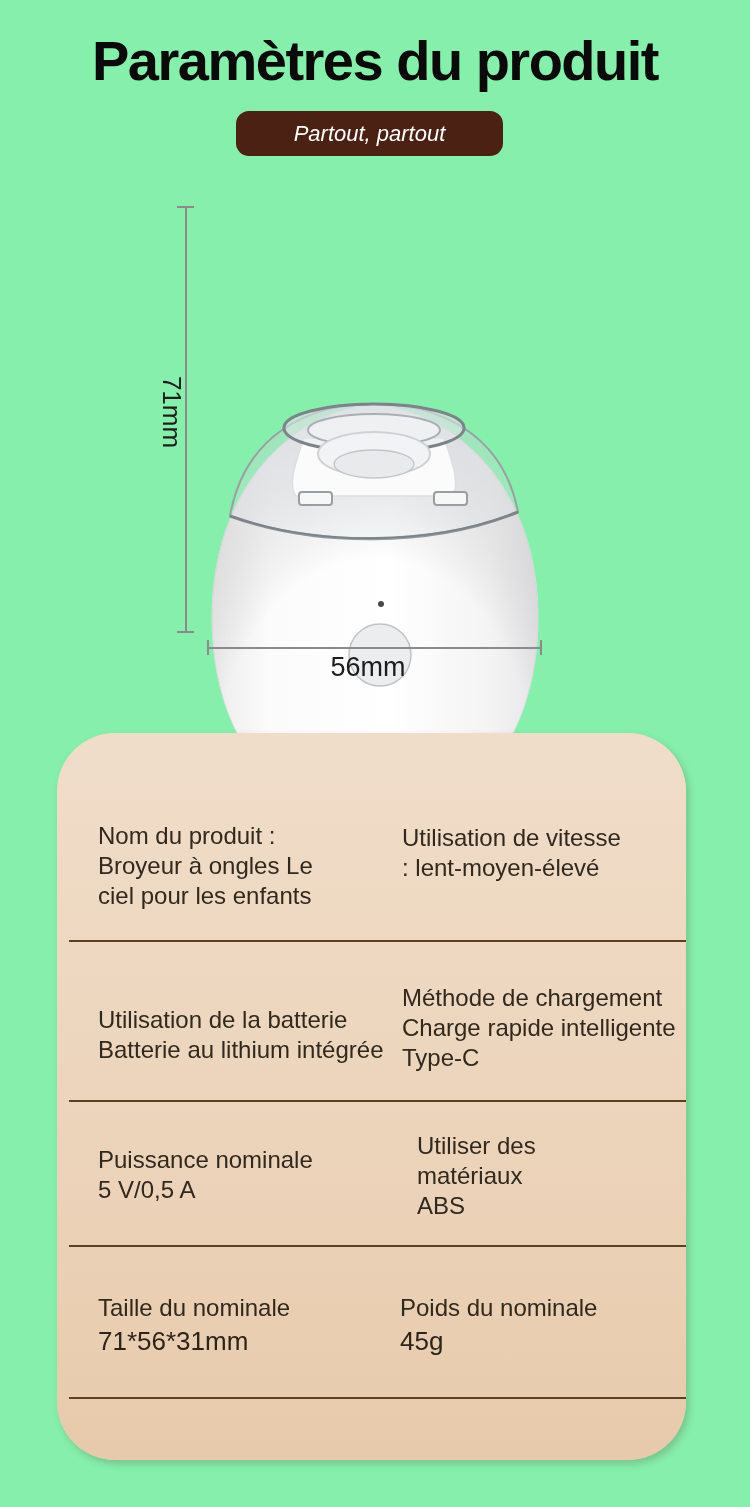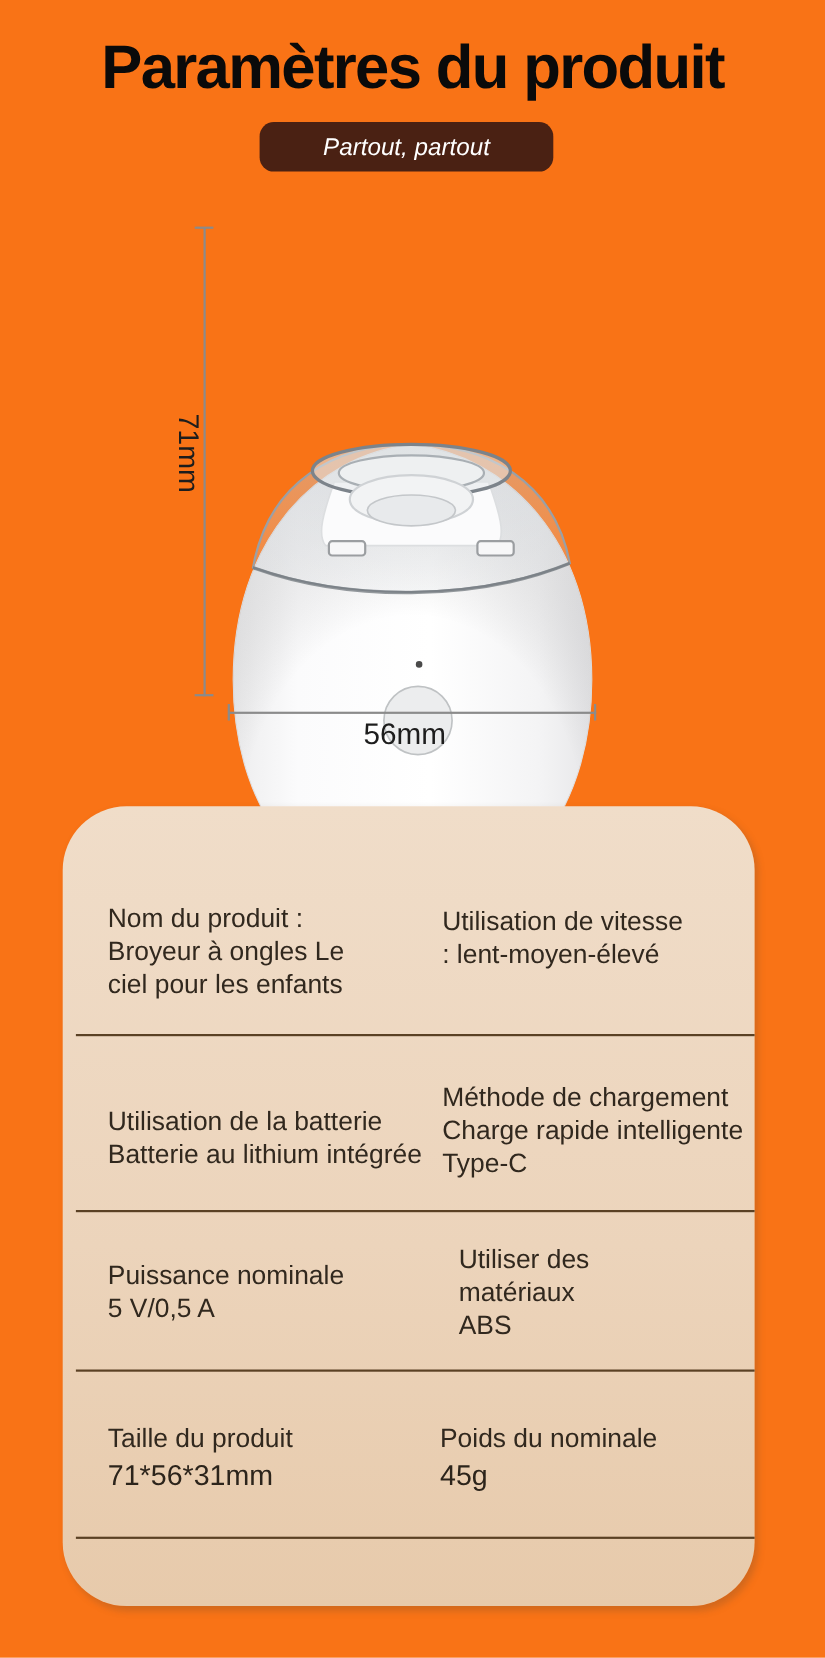--- a/index.html
+++ b/index.html
@@ -1,17 +1,17 @@
 <!DOCTYPE html>
 <html style="--title: #0a0a0a; --badge-bg: #4a2113; --badge-text: #ffffff; --panel-top: #f0ddc9; --panel-bottom: #e7caab; --divider: #5a4124; --dimension-line: #8b8b8b; --text: #31281e;"><head>
 <meta charset="utf-8">
 <style>
   html,body{margin:0;padding:0;}
   body{background:#ffffff;font-family:"Liberation Sans","DejaVu Sans",sans-serif;}
-  .page{position:relative;width:750px;height:1507px;background:#f97316;overflow:hidden;margin:0 auto;}
+  .page{position:relative;width:750px;height:1507px;background:#86efac;overflow:hidden;margin:0 auto;}
 
   
   .title{position:absolute;top:28px;left:0;width:750px;text-align:center;
          font-size:56px;font-weight:700;letter-spacing:-1.5px;color:var(--title,#0a0a0a);margin:0;}
   .badge{position:absolute;left:236px;top:111px;width:267px;height:45px;border-radius:13px;
          background:var(--badge-bg,#4a2113);color:var(--badge-text,#fff);
          display:flex;align-items:center;justify-content:center;font-size:22px;font-style:italic;}
 
   
   .figure{position:absolute;left:0;top:195px;width:750px;height:500px;}
@@ -113,20 +113,20 @@
 Type-C</div>
     <div class="divider" style="top:367px;"></div>
 
     <div class="cell" style="left:41px;top:412px;">Puissance nominale
 5 V/0,5 A</div>
     <div class="cell" style="left:360px;top:398px;">Utiliser des
 matériaux
 ABS</div>
     <div class="divider" style="top:512px;"></div>
 
-    <div class="cell" style="left:41px;top:560px;">Taille du produit</div>
+    <div class="cell" style="left:41px;top:560px;">Taille du nominale</div>
     <div class="cell big" style="left:41px;top:592px;">71*56*31mm</div>
     <div class="cell" style="left:343px;top:560px;">Poids du nominale</div>
     <div class="cell big" style="left:343px;top:592px;">45g</div>
     <div class="divider" style="top:664px;"></div>
 
   </div>
 </div>
 
 </body></html>

